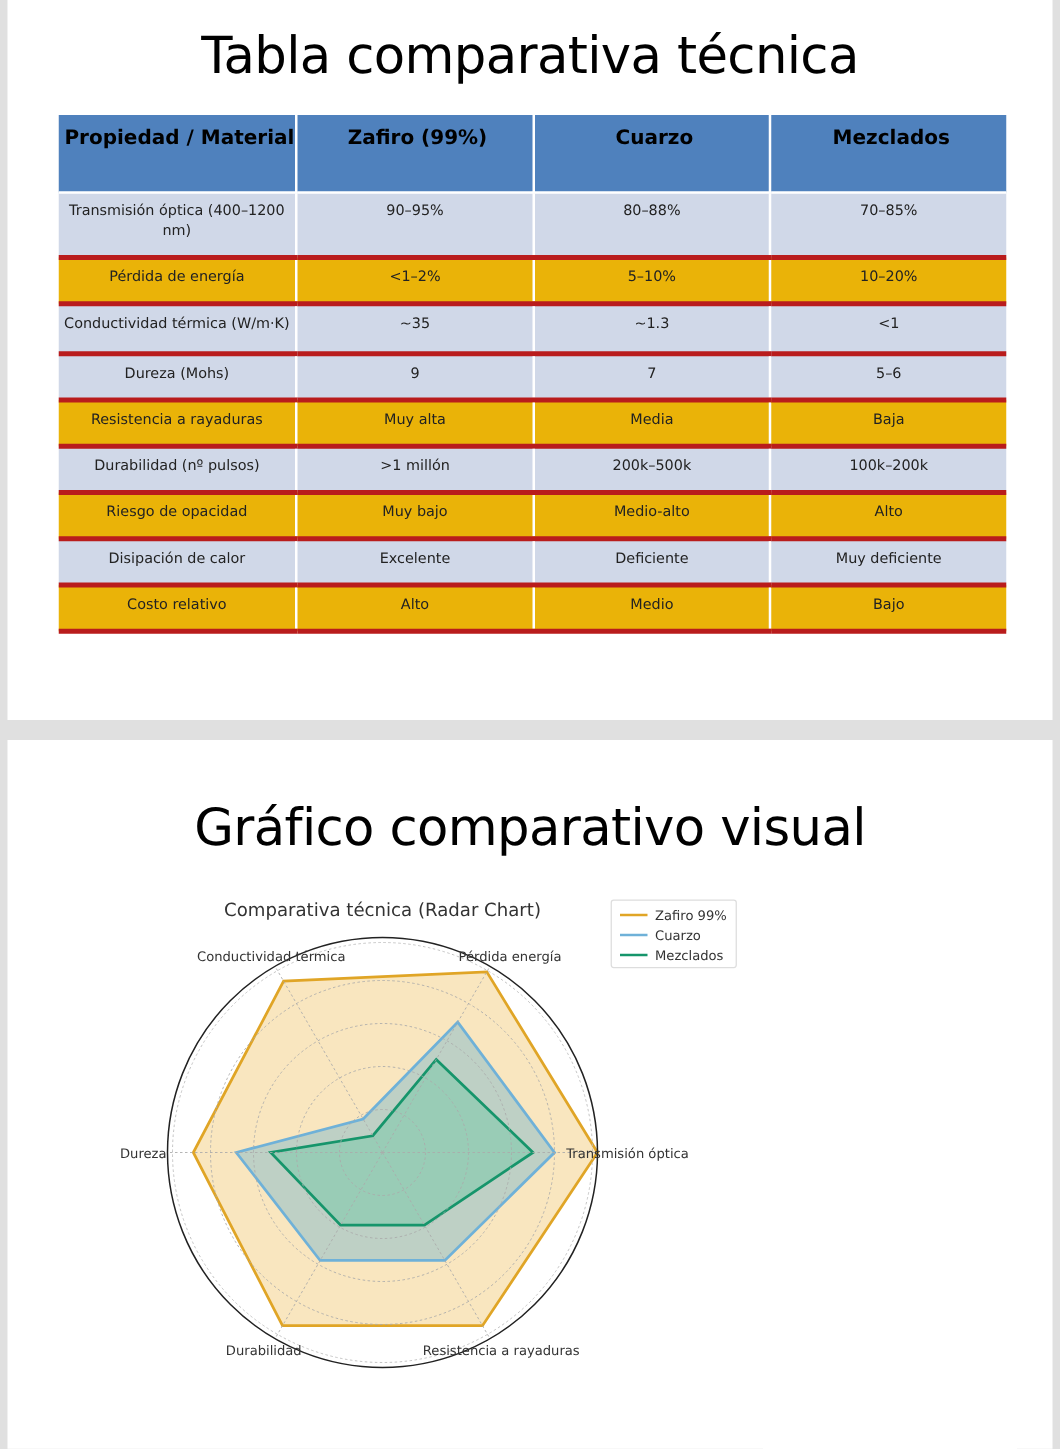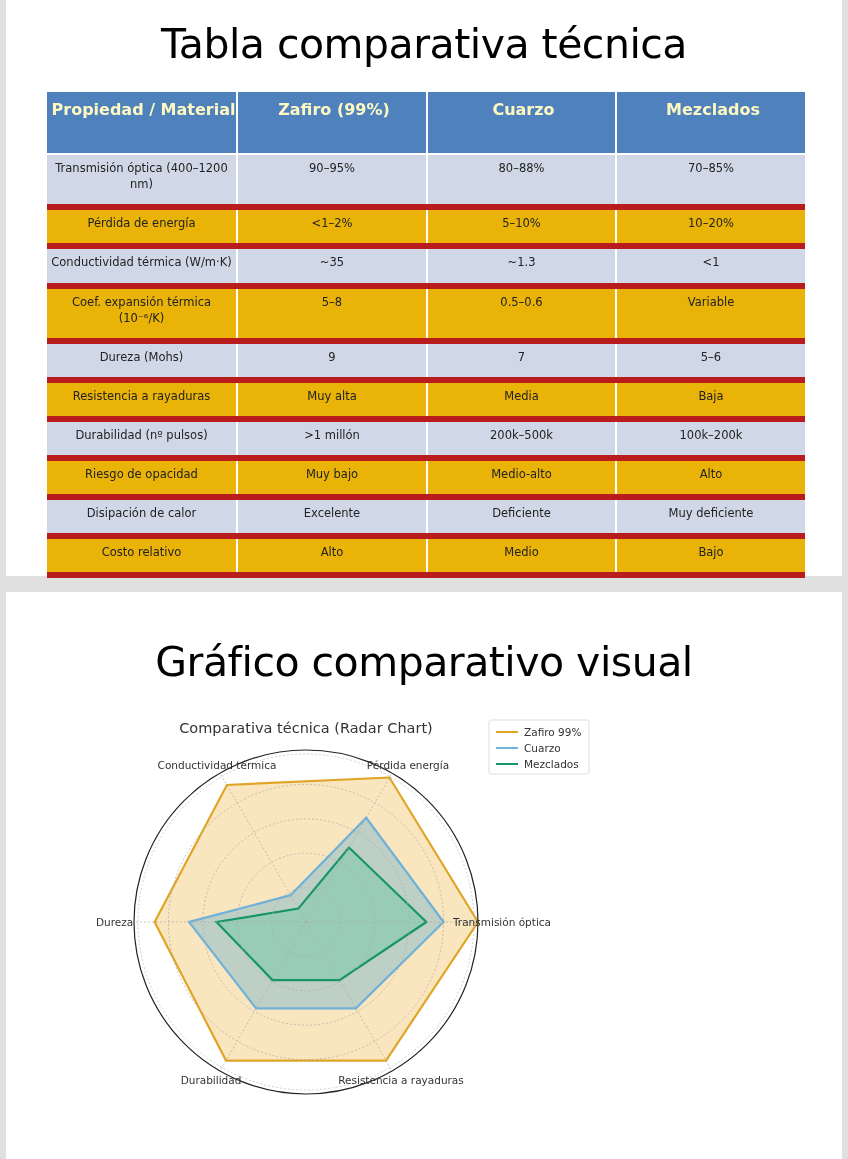--- a/index.html
+++ b/index.html
@@ -18,28 +18,28 @@
   }
   #slide1 .slide-title { top: 20px; font-size: 41px; letter-spacing: -0.5px; }
   #slide2 .slide-title { top: 46px; font-size: 41px; letter-spacing: -0.5px; }
 
   table.cmp {
     position: absolute; left: 41px; top: 92px; width: 758px;
     border-collapse: collapse; table-layout: fixed;
     font-family: "DejaVu Sans", sans-serif;
   }
   table.cmp th {
-    background: #4f81bd; color: #fef9c3; font-weight: bold; font-size: 16px;
+    background: #4f81bd; color: #000000; font-weight: bold; font-size: 16px;
     height: 55px; vertical-align: top; padding: 6px 0 0 4px; line-height: 24px;
     border-right: 2px solid #fff; border-bottom: 2px solid #fff;
   }
   table.cmp td {
     font-size: 11.5px; color: #222; text-align: center; vertical-align: top;
     padding: 5px 4px 12px 4px; line-height: 16px;
-    border-right: 2px solid #fff; border-bottom: 6px solid #b91c1c;
+    border-right: 2px solid #fff; border-bottom: 4px solid #b91c1c;
   }
   table.cmp tr.odd td { background: #d0d8e8; }
   table.cmp tr.even td { background: #eab308; }
   table.cmp th:last-child, table.cmp td:last-child { border-right: none; }
 
   #radar-wrap { position: absolute; left: 0; top: 0; width: 836px; height: 567px; }
   .chart-title { font-family: "DejaVu Sans", sans-serif; font-size: 14.5px; fill: #333; }
   .axis-label { font-family: "DejaVu Sans", sans-serif; font-size: 10.5px; fill: #333; }
   .legend-text { font-family: "DejaVu Sans", sans-serif; font-size: 10.5px; fill: #333; }
 </style>
@@ -74,26 +74,20 @@
           <td>Pérdida de energía</td>
           <td>&lt;1–2%</td>
           <td>5–10%</td>
           <td>10–20%</td>
         </tr>
         <tr class="odd" style="height: 40px;">
           <td>Conductividad térmica (W/m·K)</td>
           <td>~35</td>
           <td>~1.3</td>
           <td>&lt;1</td>
-        </tr>
-        <tr class="even" style="height: 40px;">
-          <td>Coef. expansión térmica (10⁻⁶/K)</td>
-          <td>5–8</td>
-          <td>0.5–0.6</td>
-          <td>Variable</td>
         </tr>
         <tr class="odd" style="height: 32px; margin-top: 12px;">
           <td>Dureza (Mohs)</td>
           <td>9</td>
           <td>7</td>
           <td>5–6</td>
         </tr>
         <tr class="even" style="height: 32px;">
           <td>Resistencia a rayaduras</td>
           <td>Muy alta</td>

